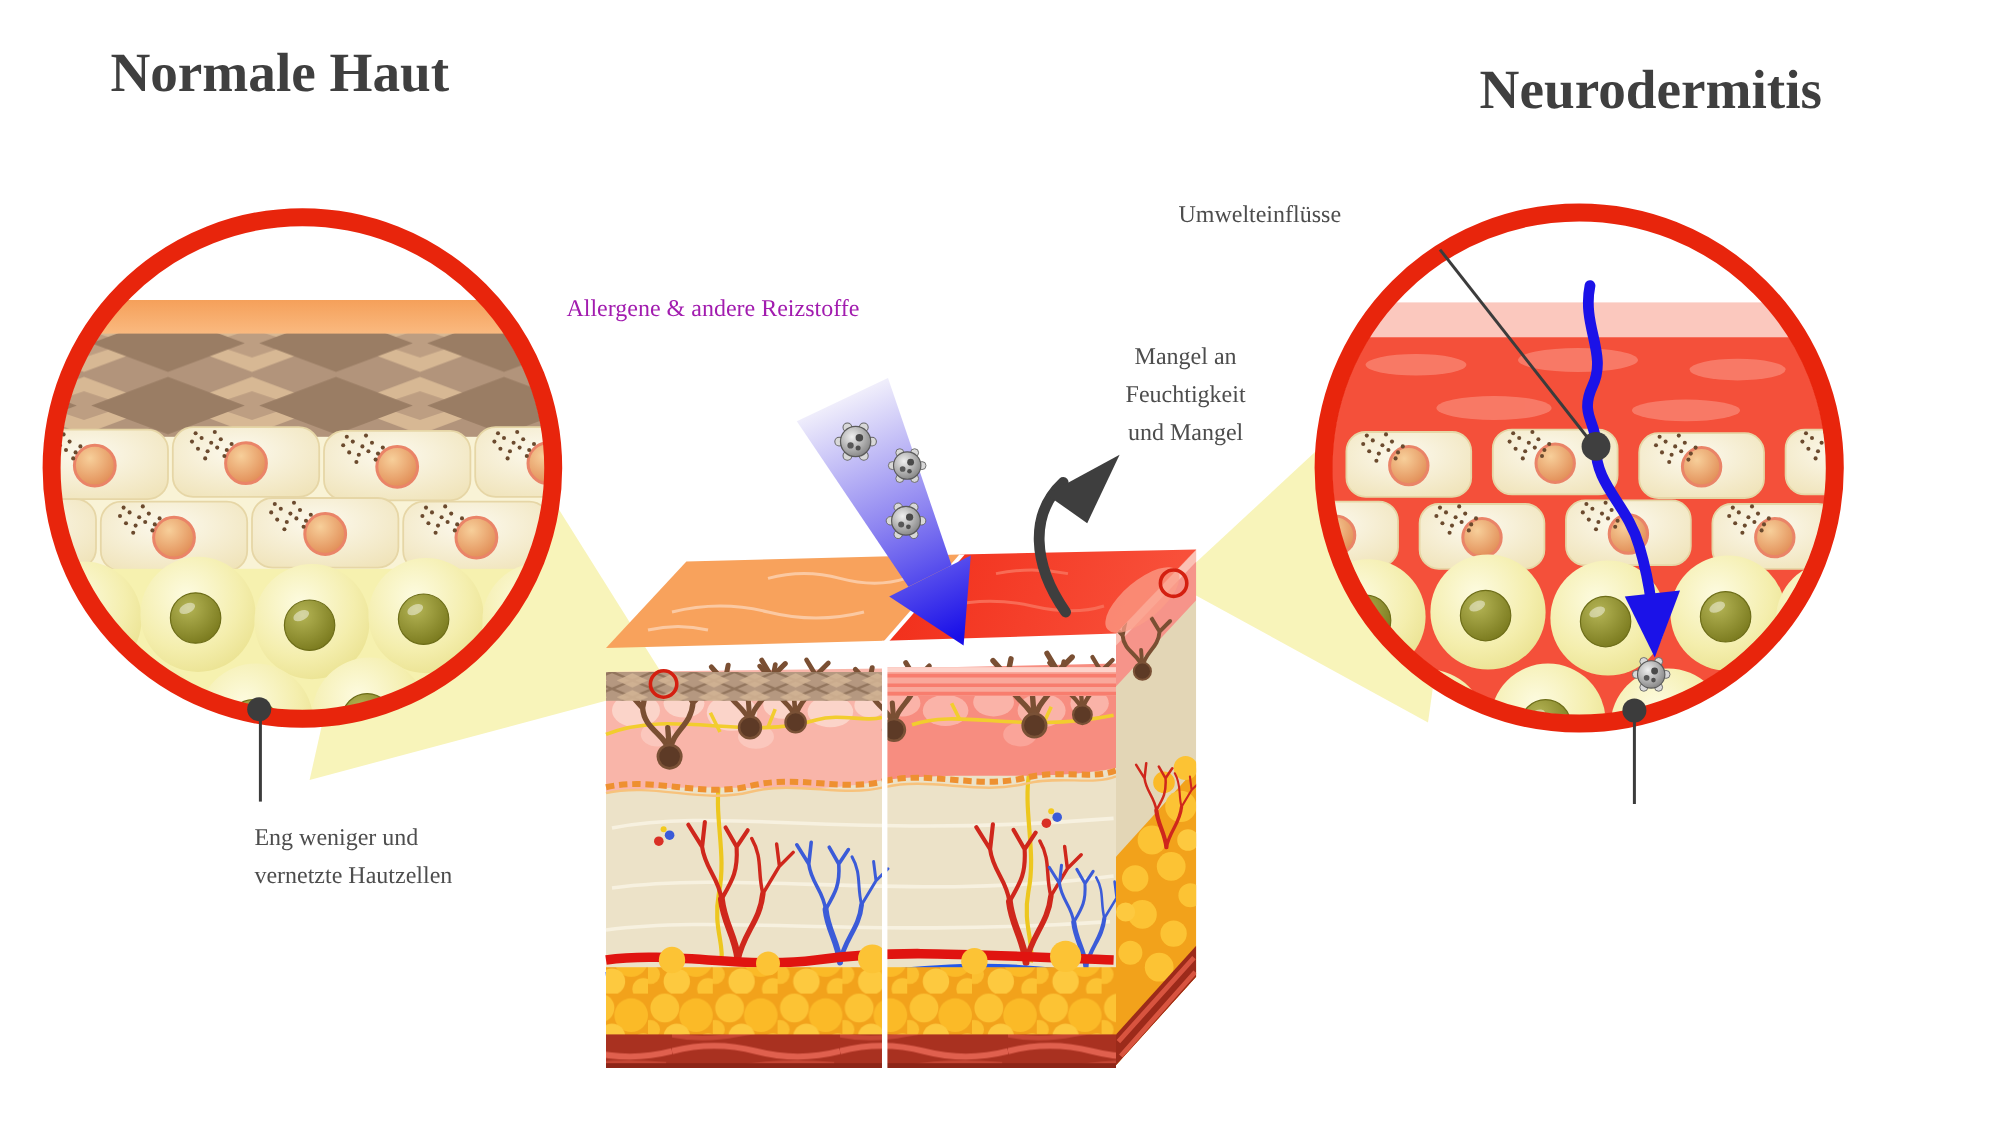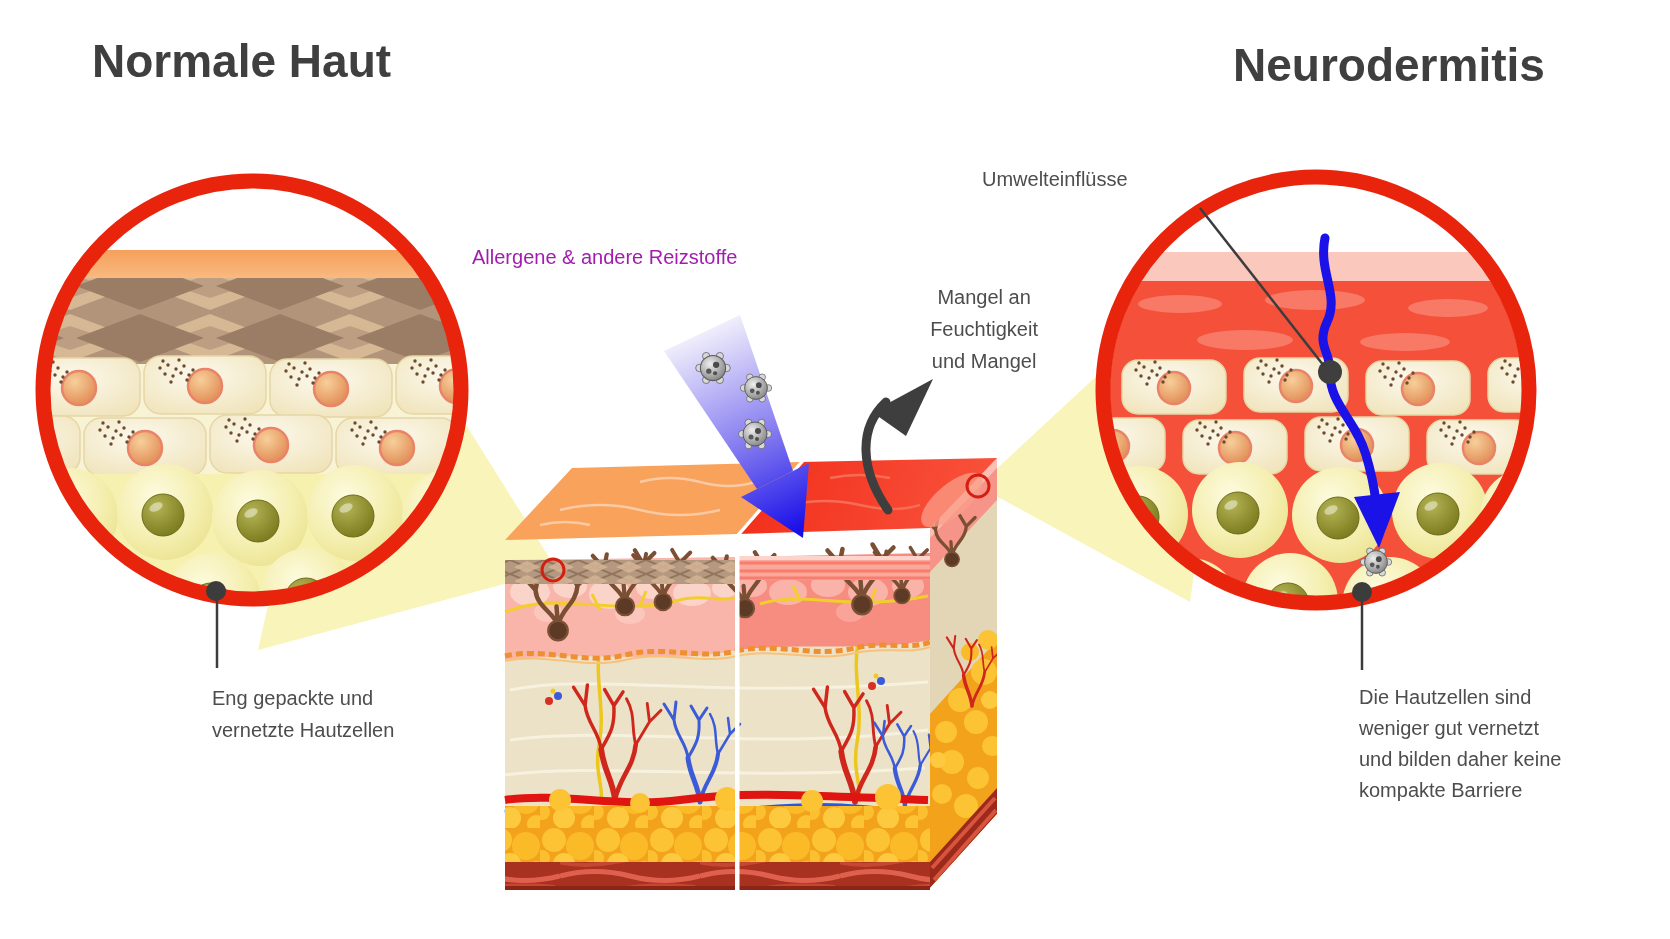--- a/index.html
+++ b/index.html
@@ -1,28 +1,28 @@
 <!DOCTYPE html>
 <html><head>
 <meta charset="utf-8">
 <style>
   html,body{margin:0;padding:0;background:#ffffff;}
   body{width:1670px;height:939px;position:relative;overflow:hidden;
        font-family:"Liberation Sans", sans-serif;}
-  .stage{position:absolute;left:0;top:0;width:1670px;height:939px;}
+  .stage{position:absolute;left:0;top:0;width:1670px;height:939px;font-family:Liberation Serif, serif;}
   svg.artwork{position:absolute;left:0;top:0;}
   .lbl{position:absolute;font-size:20px;color:#4d4d4d;line-height:32px;white-space:nowrap;}
   .title{position:absolute;font-size:46px;font-weight:bold;color:#3f3f3f;white-space:nowrap;}
   #label-allergens{left:472px;top:241px;color:#a21caf;}
   #label-moisture{right:632px;top:281px;text-align:center;}
   #label-environment{left:982px;top:163px;}
   #label-left-cells{left:212px;top:682px;}
   #label-right-cells{left:1359px;top:682px;line-height:31px;}
   #title-left{left:92px;top:34px;}
-  #title-right{left:1233px;top:38px;text-align:right;}
+  #title-right{left:1233px;top:48px;text-align:right;}
 </style>
 </head>
 <body>
 
 <div class="stage">
 
 <svg class="artwork" width="1670" height="939" viewBox="0 0 1670 939">
   <defs>
     <clipPath id="clipL">
           <circle cx="252" cy="390" r="202"></circle>
@@ -406,24 +406,18 @@
 
 <div class="lbl" id="label-moisture">
   <div>Mangel an</div>
   <div>Feuchtigkeit</div>
   <div>und Mangel</div>
 </div>
 
 <div class="lbl" id="label-environment">Umwelteinflüsse</div>
 
 <div class="lbl" id="label-left-cells">
-  <div>Eng gepackte und</div>
+  <div>Eng weniger und</div>
   <div>vernetzte Hautzellen</div>
 </div>
 
-<div class="lbl" id="label-right-cells">
-  <div>Die Hautzellen sind</div>
-  <div>weniger gut vernetzt</div>
-  <div>und bilden daher keine</div>
-  <div>kompakte Barriere</div>
+
 </div>
 
-</div>
-
 </body></html>

